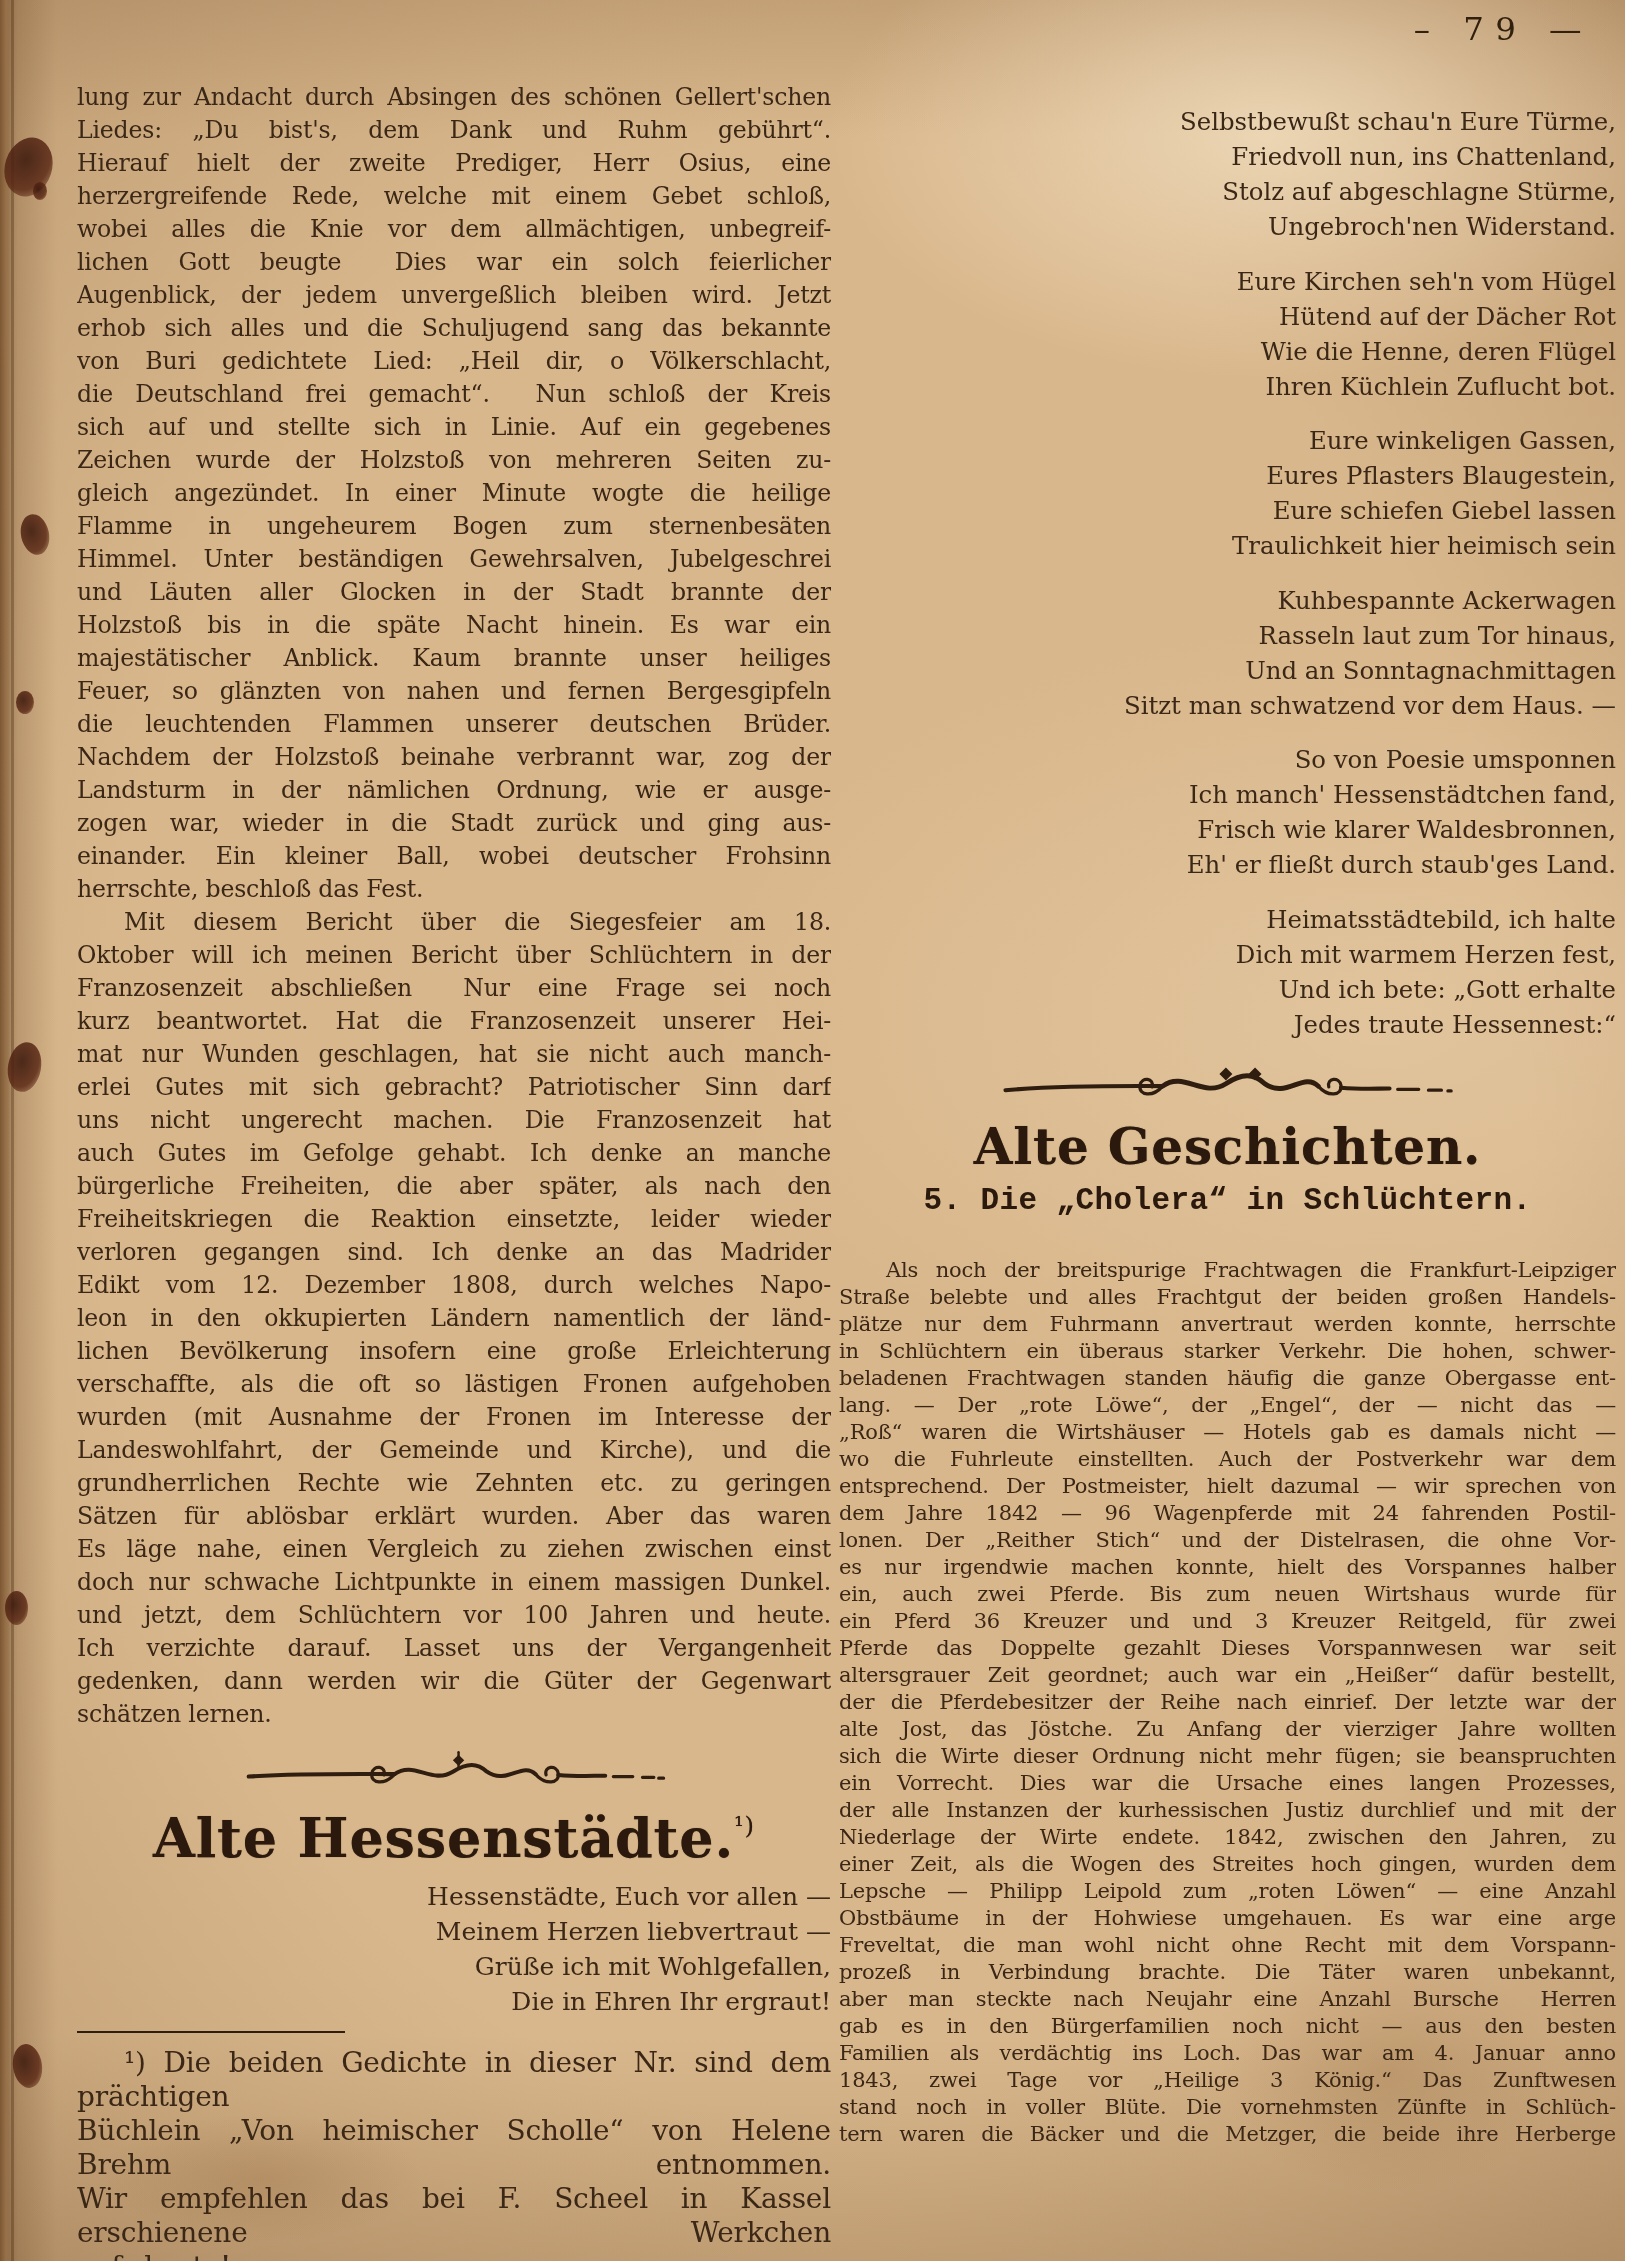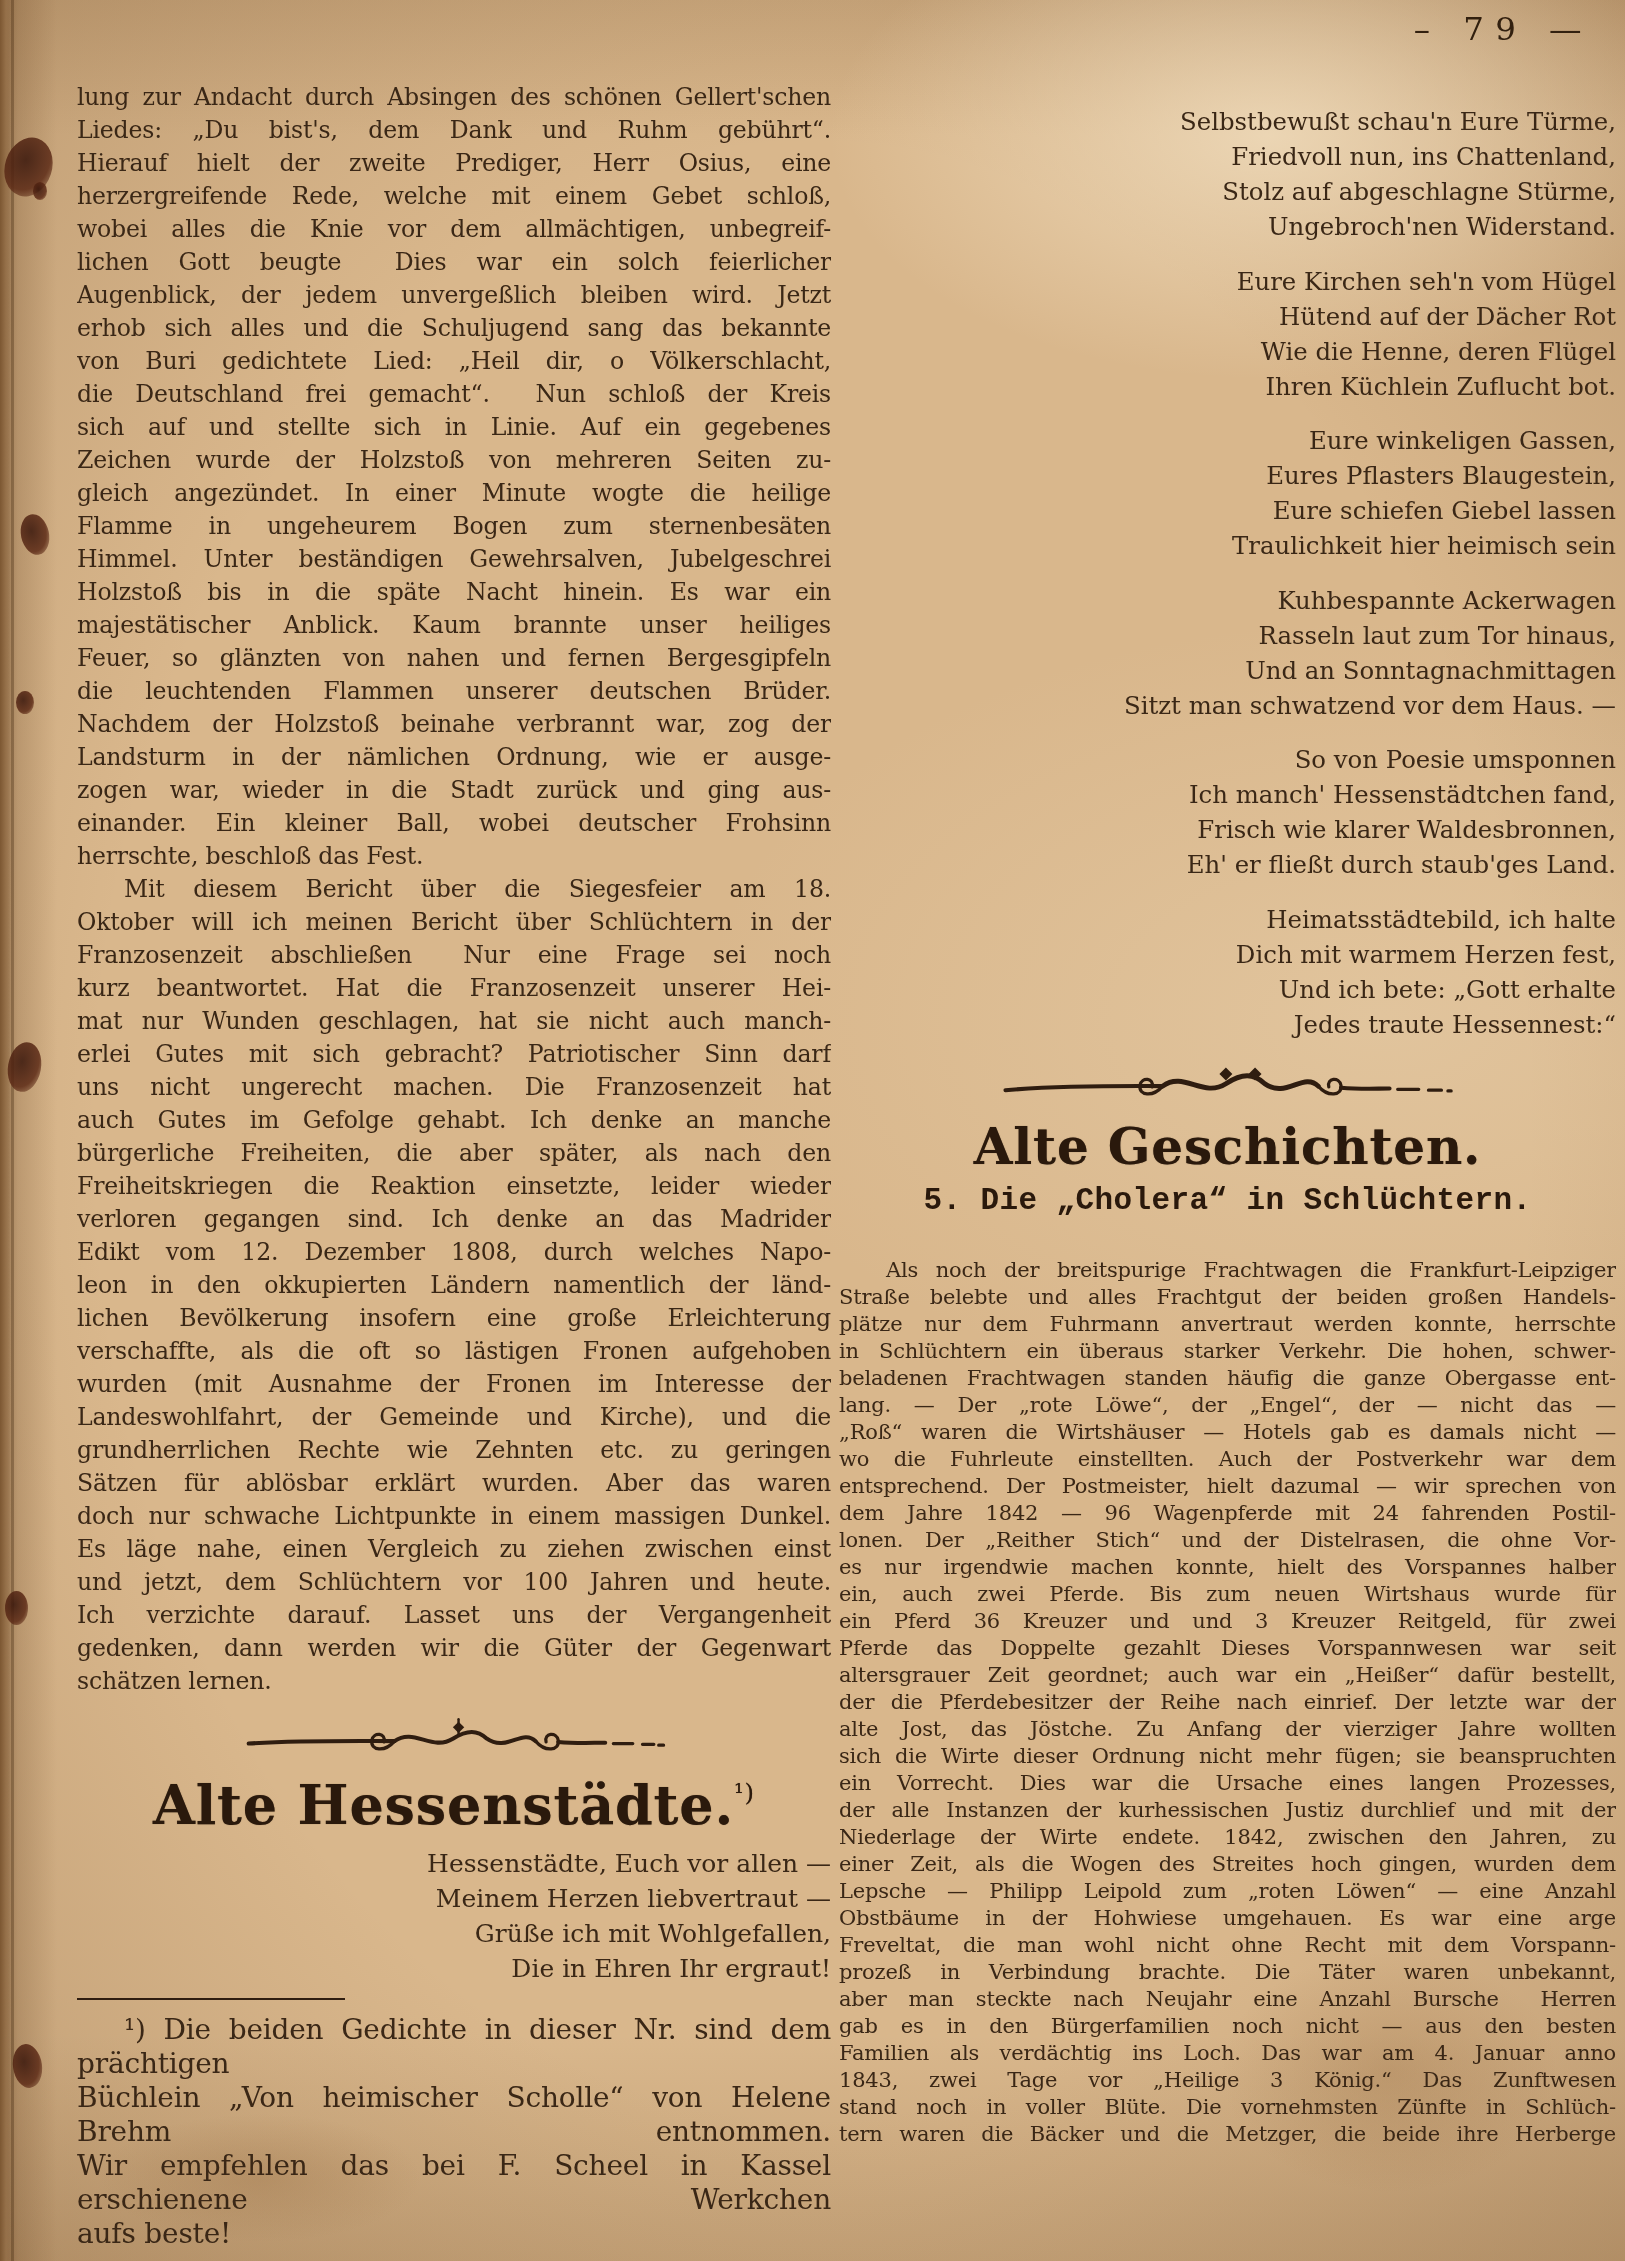--- a/index.html
+++ b/index.html
@@ -75,20 +75,21 @@
           <div class="line">lichen Gott beugte  Dies war ein solch feierlicher</div>
           <div class="line">Augenblick, der jedem unvergeßlich bleiben wird.  Jetzt</div>
           <div class="line">erhob sich alles und die Schuljugend sang das bekannte</div>
           <div class="line">von Buri gedichtete Lied: „Heil dir, o Völkerschlacht,</div>
           <div class="line">die Deutschland frei gemacht“.  Nun schloß der Kreis</div>
           <div class="line">sich auf und stellte sich in Linie.  Auf ein gegebenes</div>
           <div class="line">Zeichen wurde der Holzstoß von mehreren Seiten zu-</div>
           <div class="line">gleich angezündet.  In einer Minute wogte die heilige</div>
           <div class="line">Flamme in ungeheurem Bogen zum sternenbesäten</div>
           <div class="line">Himmel.  Unter beständigen Gewehrsalven, Jubelgeschrei</div>
+          <div class="line">und Läuten aller Glocken in der Stadt brannte der</div>
           <div class="line">Holzstoß bis in die späte Nacht hinein.  Es war ein</div>
           <div class="line">majestätischer Anblick.  Kaum brannte unser heiliges</div>
           <div class="line">Feuer, so glänzten von nahen und fernen Bergesgipfeln</div>
           <div class="line">die leuchtenden Flammen unserer deutschen Brüder.</div>
           <div class="line">Nachdem der Holzstoß beinahe verbrannt war, zog der</div>
           <div class="line">Landsturm in der nämlichen Ordnung, wie er ausge-</div>
           <div class="line">zogen war, wieder in die Stadt zurück und ging aus-</div>
           <div class="line">einander.  Ein kleiner Ball, wobei deutscher Frohsinn</div>
           <div class="line last">herrschte, beschloß das Fest.</div>
         </div>
@@ -105,22 +106,22 @@
           <div class="line">Freiheitskriegen die Reaktion einsetzte, leider wieder</div>
           <div class="line">verloren gegangen sind.  Ich denke an das Madrider</div>
           <div class="line">Edikt vom 12. Dezember 1808, durch welches Napo-</div>
           <div class="line">leon in den okkupierten Ländern namentlich der länd-</div>
           <div class="line">lichen Bevölkerung insofern eine große Erleichterung</div>
           <div class="line">verschaffte, als die oft so lästigen Fronen aufgehoben</div>
           <div class="line">wurden (mit Ausnahme der Fronen im Interesse der</div>
           <div class="line">Landeswohlfahrt, der Gemeinde und Kirche), und die</div>
           <div class="line">grundherrlichen Rechte wie Zehnten etc. zu geringen</div>
           <div class="line">Sätzen für ablösbar erklärt wurden.  Aber das waren</div>
+          <div class="line">Es läge nahe, einen Vergleich zu ziehen zwischen einst</div>
           <div class="line">doch nur schwache Lichtpunkte in einem massigen Dunkel.</div>
-          <div class="line">Es läge nahe, einen Vergleich zu ziehen zwischen einst</div>
           <div class="line">und jetzt, dem Schlüchtern vor 100 Jahren und heute.</div>
           <div class="line">Ich verzichte darauf.  Lasset uns der Vergangenheit</div>
           <div class="line">gedenken, dann werden wir die Güter der Gegenwart</div>
           <div class="line last">schätzen lernen.</div>
         </div>
       </div>
 
     <svg class="ornament" width="423" height="47" viewBox="0 0 520 58">
       <path class="ink" stroke-width="5" d="M6 34 C70 30 140 31 186 31"></path>
       <path class="ink" stroke-width="4" d="M186 31 c-12 14 -30 12 -28 -1 c2 -11 18 -9 15 2"></path>

